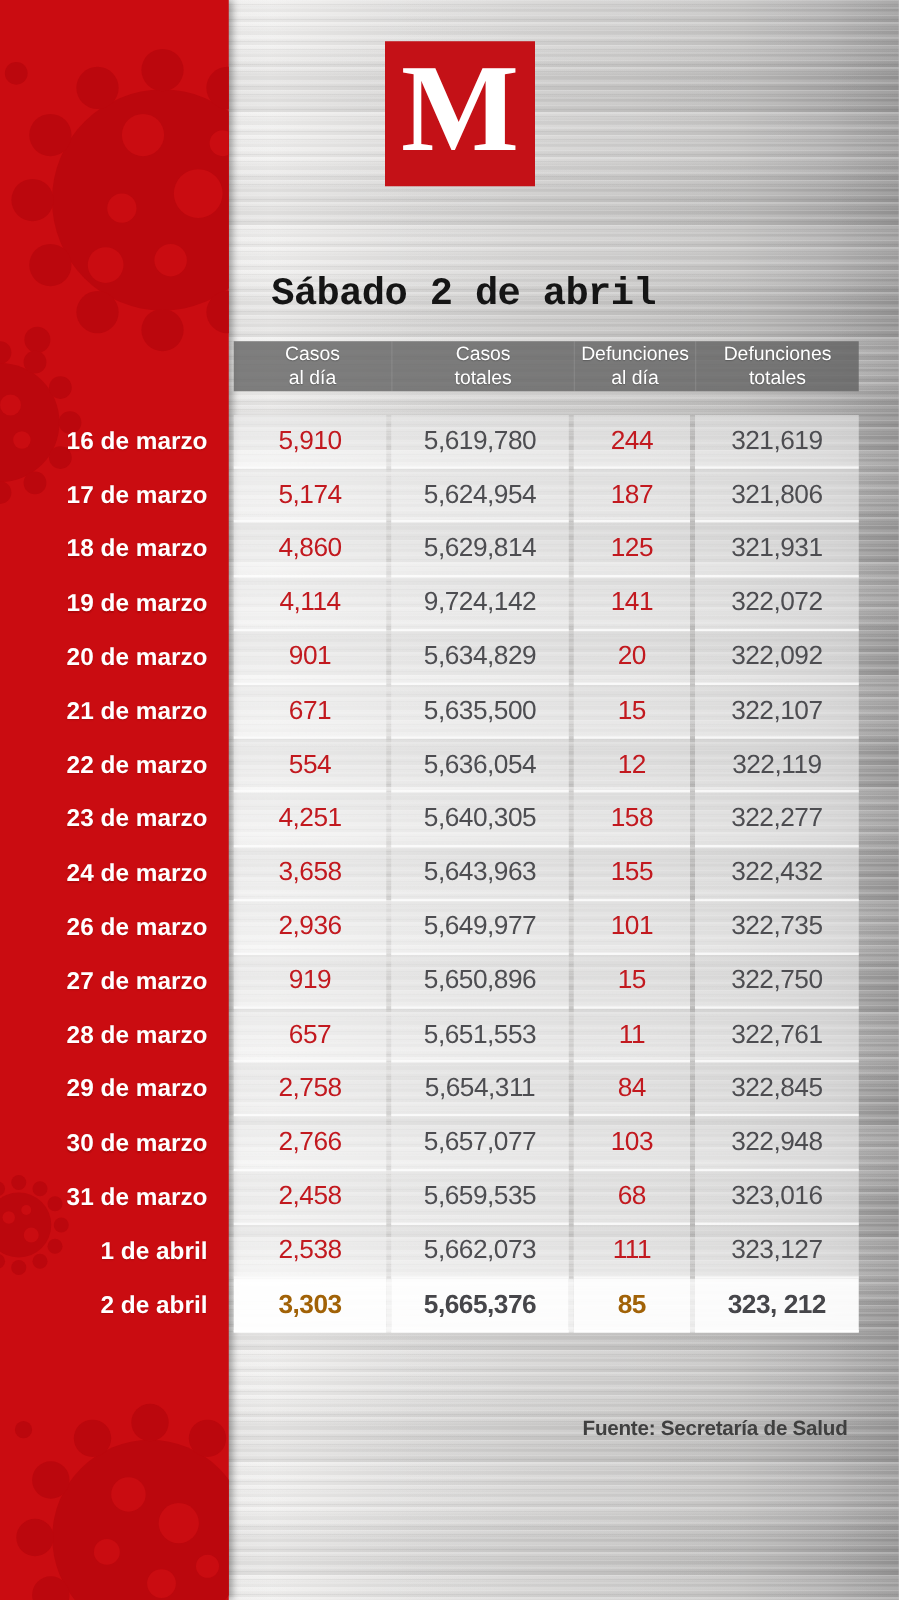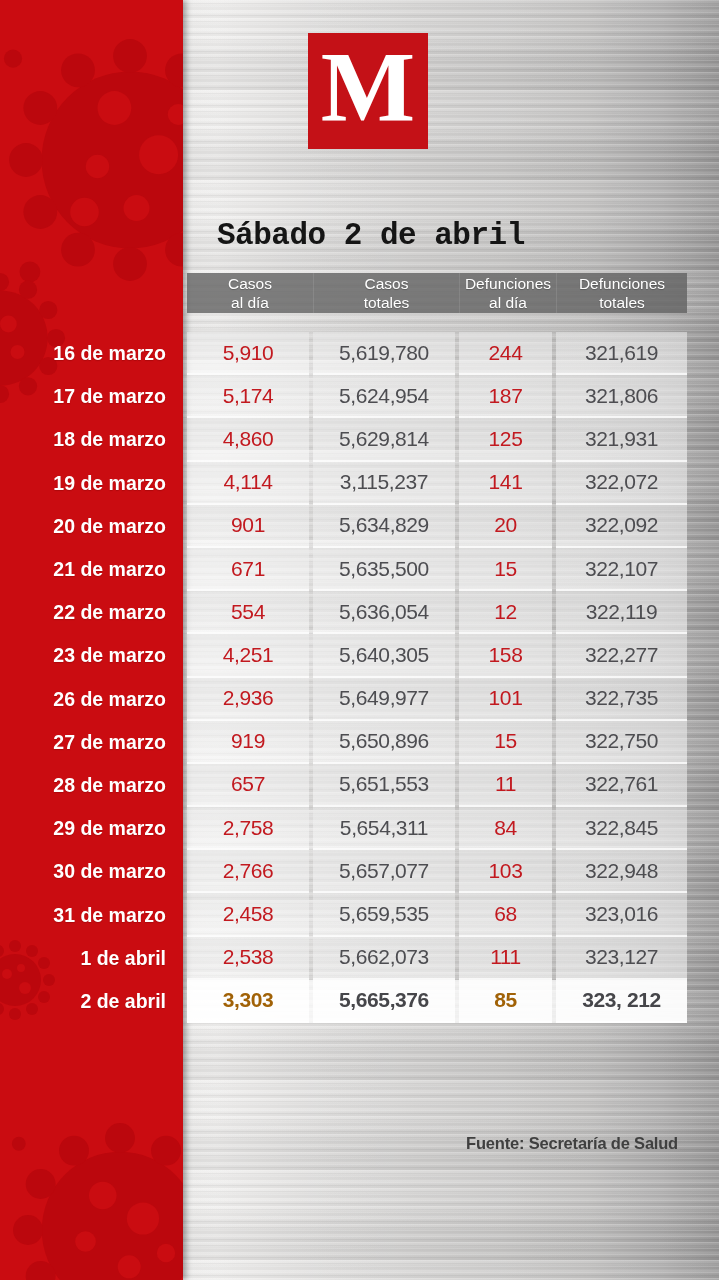--- a/index.html
+++ b/index.html
@@ -237,21 +237,21 @@
     <div class="colgap"></div>
     <div class="cell num red">125</div>
     <div class="colgap"></div>
     <div class="cell num dark">321,931</div>
   </div>
     <div class="row">
     <div class="cell date-cell">19 de marzo</div>
     <div class="spacer"></div>
     <div class="cell num red">4,114</div>
     <div class="colgap"></div>
-    <div class="cell num dark">3,115,237</div>
+    <div class="cell num dark">9,724,142</div>
     <div class="colgap"></div>
     <div class="cell num red">141</div>
     <div class="colgap"></div>
     <div class="cell num dark">322,072</div>
   </div>
     <div class="row">
     <div class="cell date-cell">20 de marzo</div>
     <div class="spacer"></div>
     <div class="cell num red">901</div>
     <div class="colgap"></div>
@@ -286,20 +286,31 @@
     <div class="row">
     <div class="cell date-cell">23 de marzo</div>
     <div class="spacer"></div>
     <div class="cell num red">4,251</div>
     <div class="colgap"></div>
     <div class="cell num dark">5,640,305</div>
     <div class="colgap"></div>
     <div class="cell num red">158</div>
     <div class="colgap"></div>
     <div class="cell num dark">322,277</div>
+  </div>
+    <div class="row">
+    <div class="cell date-cell">24 de marzo</div>
+    <div class="spacer"></div>
+    <div class="cell num red">3,658</div>
+    <div class="colgap"></div>
+    <div class="cell num dark">5,643,963</div>
+    <div class="colgap"></div>
+    <div class="cell num red">155</div>
+    <div class="colgap"></div>
+    <div class="cell num dark">322,432</div>
   </div>
     <div class="row">
     <div class="cell date-cell">26 de marzo</div>
     <div class="spacer"></div>
     <div class="cell num red">2,936</div>
     <div class="colgap"></div>
     <div class="cell num dark">5,649,977</div>
     <div class="colgap"></div>
     <div class="cell num red">101</div>
     <div class="colgap"></div>

